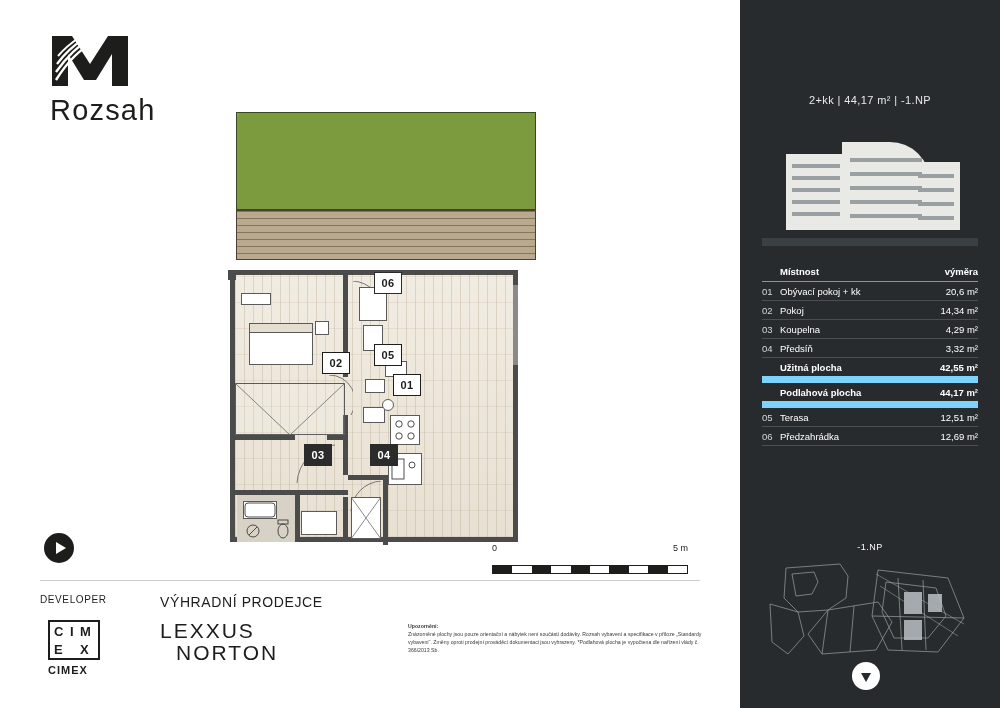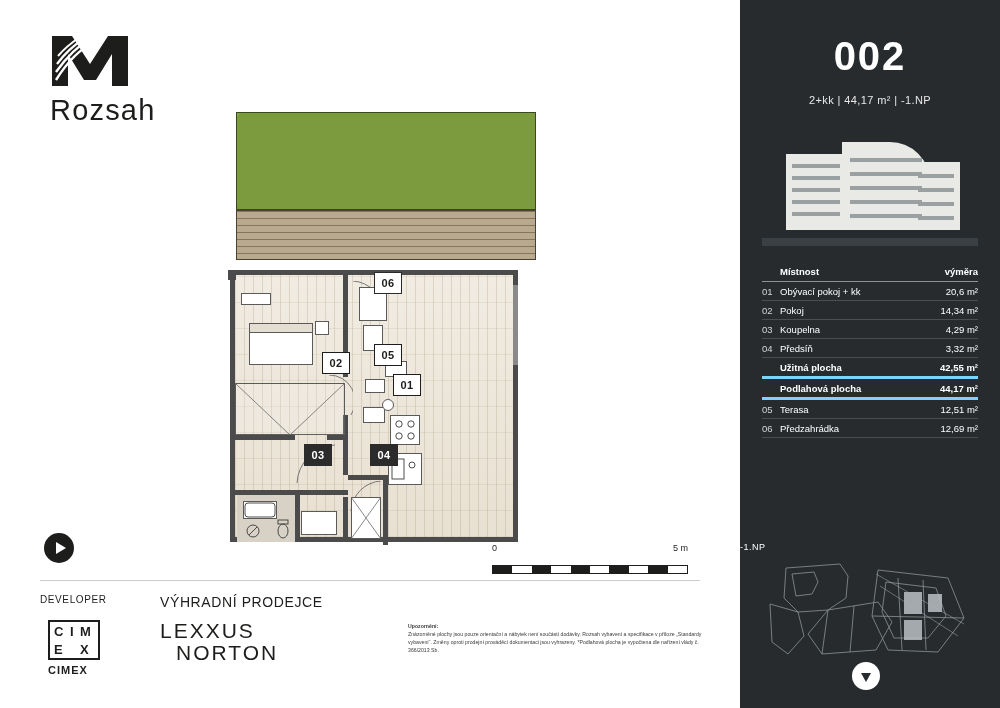--- a/index.html
+++ b/index.html
@@ -316,34 +316,34 @@
     padding: 4px 0 3px 0;
     border-bottom: 1px solid #4a4f53;
   }
   .tbl .row.head {
     font-weight: 700;
     border-bottom: 1px solid #8d9396;
     padding-bottom: 4px;
   }
   .tbl .row.total {
     font-weight: 700;
-    border-bottom: 3px solid #7dd3fc;
+    border-bottom: 7px solid #7dd3fc;
   }
   .tbl .c-no {
     width: 18px;
     color: #d7d7d7;
   }
   .tbl .c-name { flex: 1; }
   .tbl .c-area { text-align: left; white-space: nowrap; }
 
   
   .keyplan-label {
     position: absolute;
     left: 0; right: 0; top: 542px;
-    text-align: left;
+    text-align: center;
     font-size: 9px;
     color: #ffffff;
     letter-spacing: 0.5px;
   }
   .keyplan {
     position: absolute;
     left: 28px; top: 558px;
     width: 204px; height: 108px;
   }
   .compass {
@@ -526,21 +526,20 @@
     </div>
 
     <div class="disclaimer">
       <div class="d-title">Upozornění:</div>
       <div>Znázorněné plochy jsou pouze orientační a nábytek není součástí dodávky. Rozsah vybavení a specifikace v příloze „Standardy vybavení“. Změny oproti prodejní prováděcí dokumentaci jsou vyhrazeny. *Podlahová plocha je vypočtena dle nařízení vlády č. 366/2013 Sb.</div>
     </div>
   </div>
 
   <div class="right">
 
-    <div class="unit-no">002</div>
     <div class="unit-sub">2+kk | 44,17 m² | -1.NP</div>
 
     <div class="building">
       <div class="bld-sky"></div>
       <div class="bld" style="left:24px; top:26px; width:60px; height:76px;"></div>
       <div class="bld" style="left:80px; top:14px; width:88px; height:88px; border-radius: 0 40px 0 0;"></div>
       <div class="bld" style="left:150px; top:34px; width:48px; height:68px;"></div>
       <div class="bld-win" style="left:30px; top:36px; width:48px; height:4px;"></div>
       <div class="bld-win" style="left:30px; top:48px; width:48px; height:4px;"></div>
       <div class="bld-win" style="left:30px; top:60px; width:48px; height:4px;"></div>

